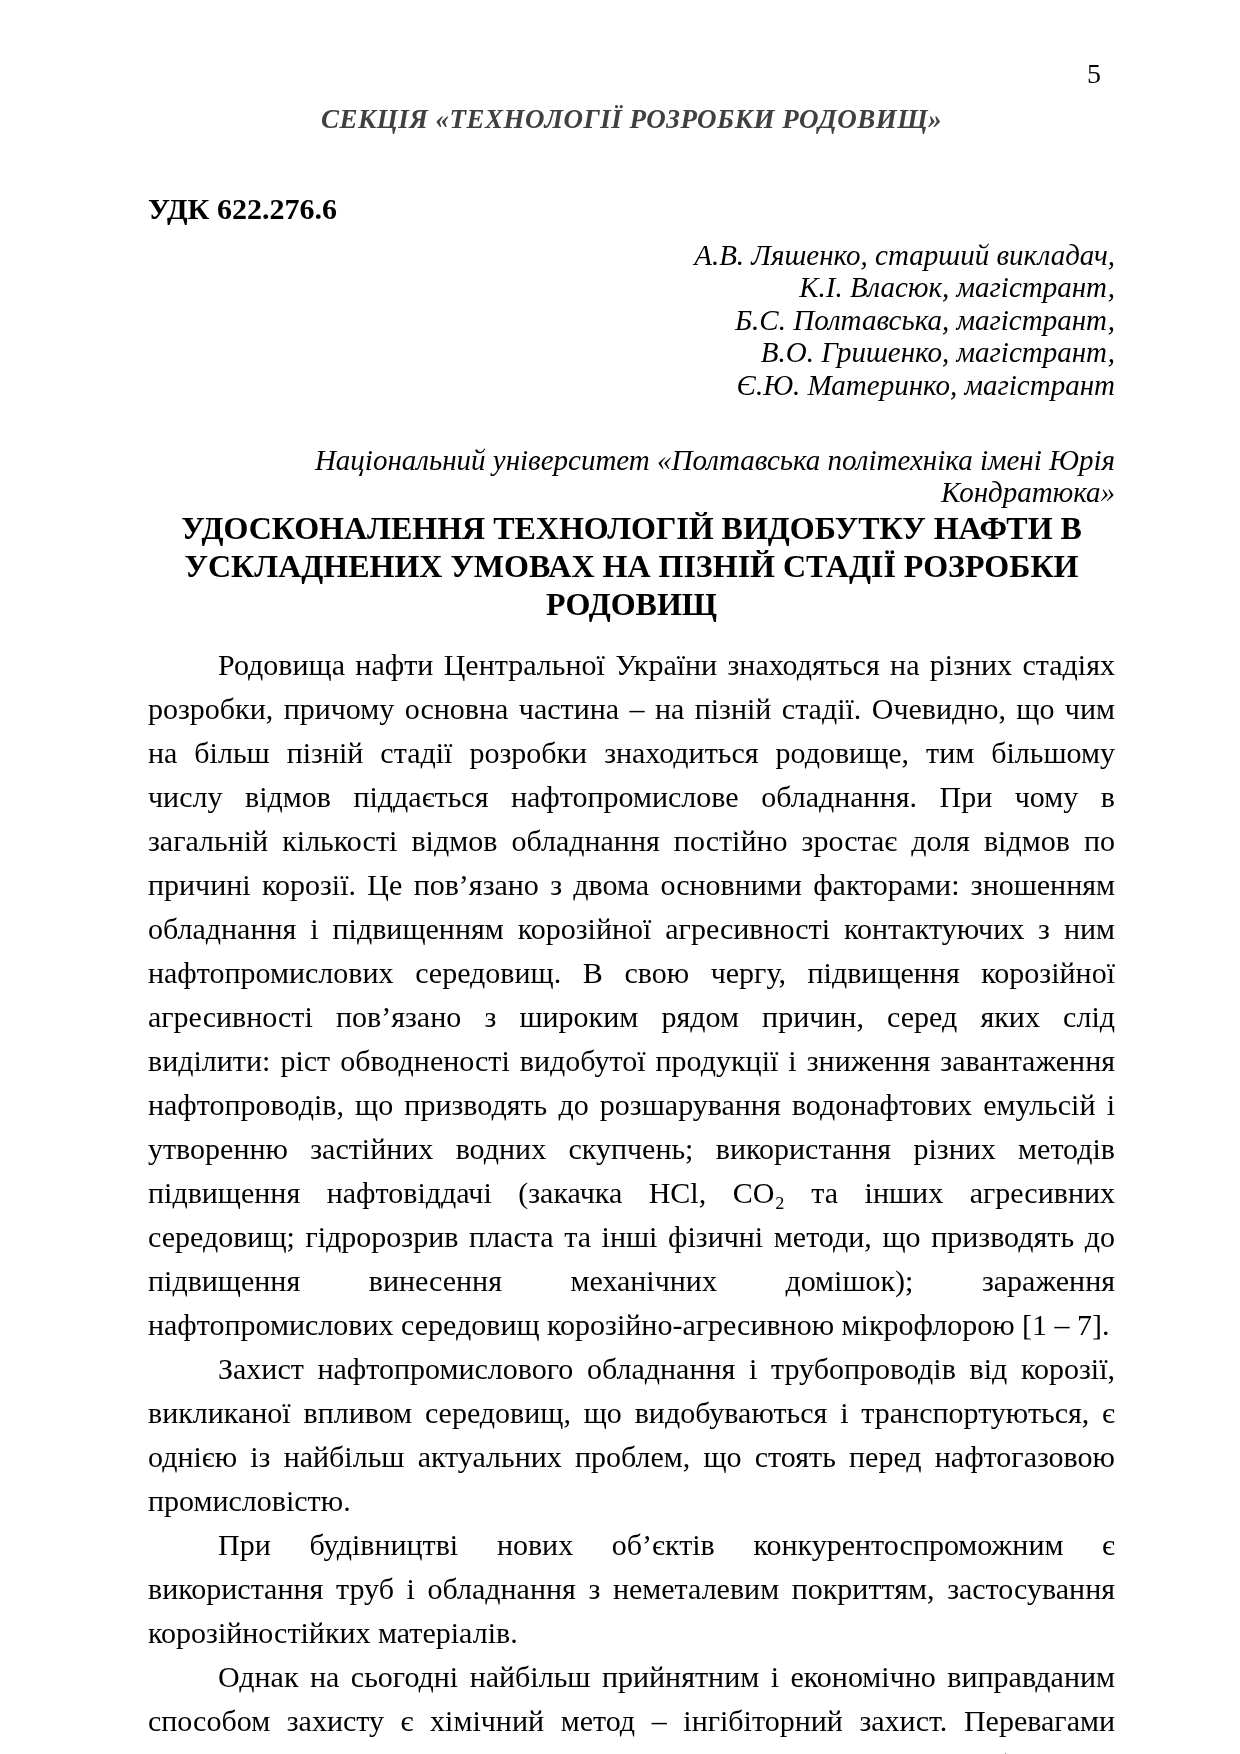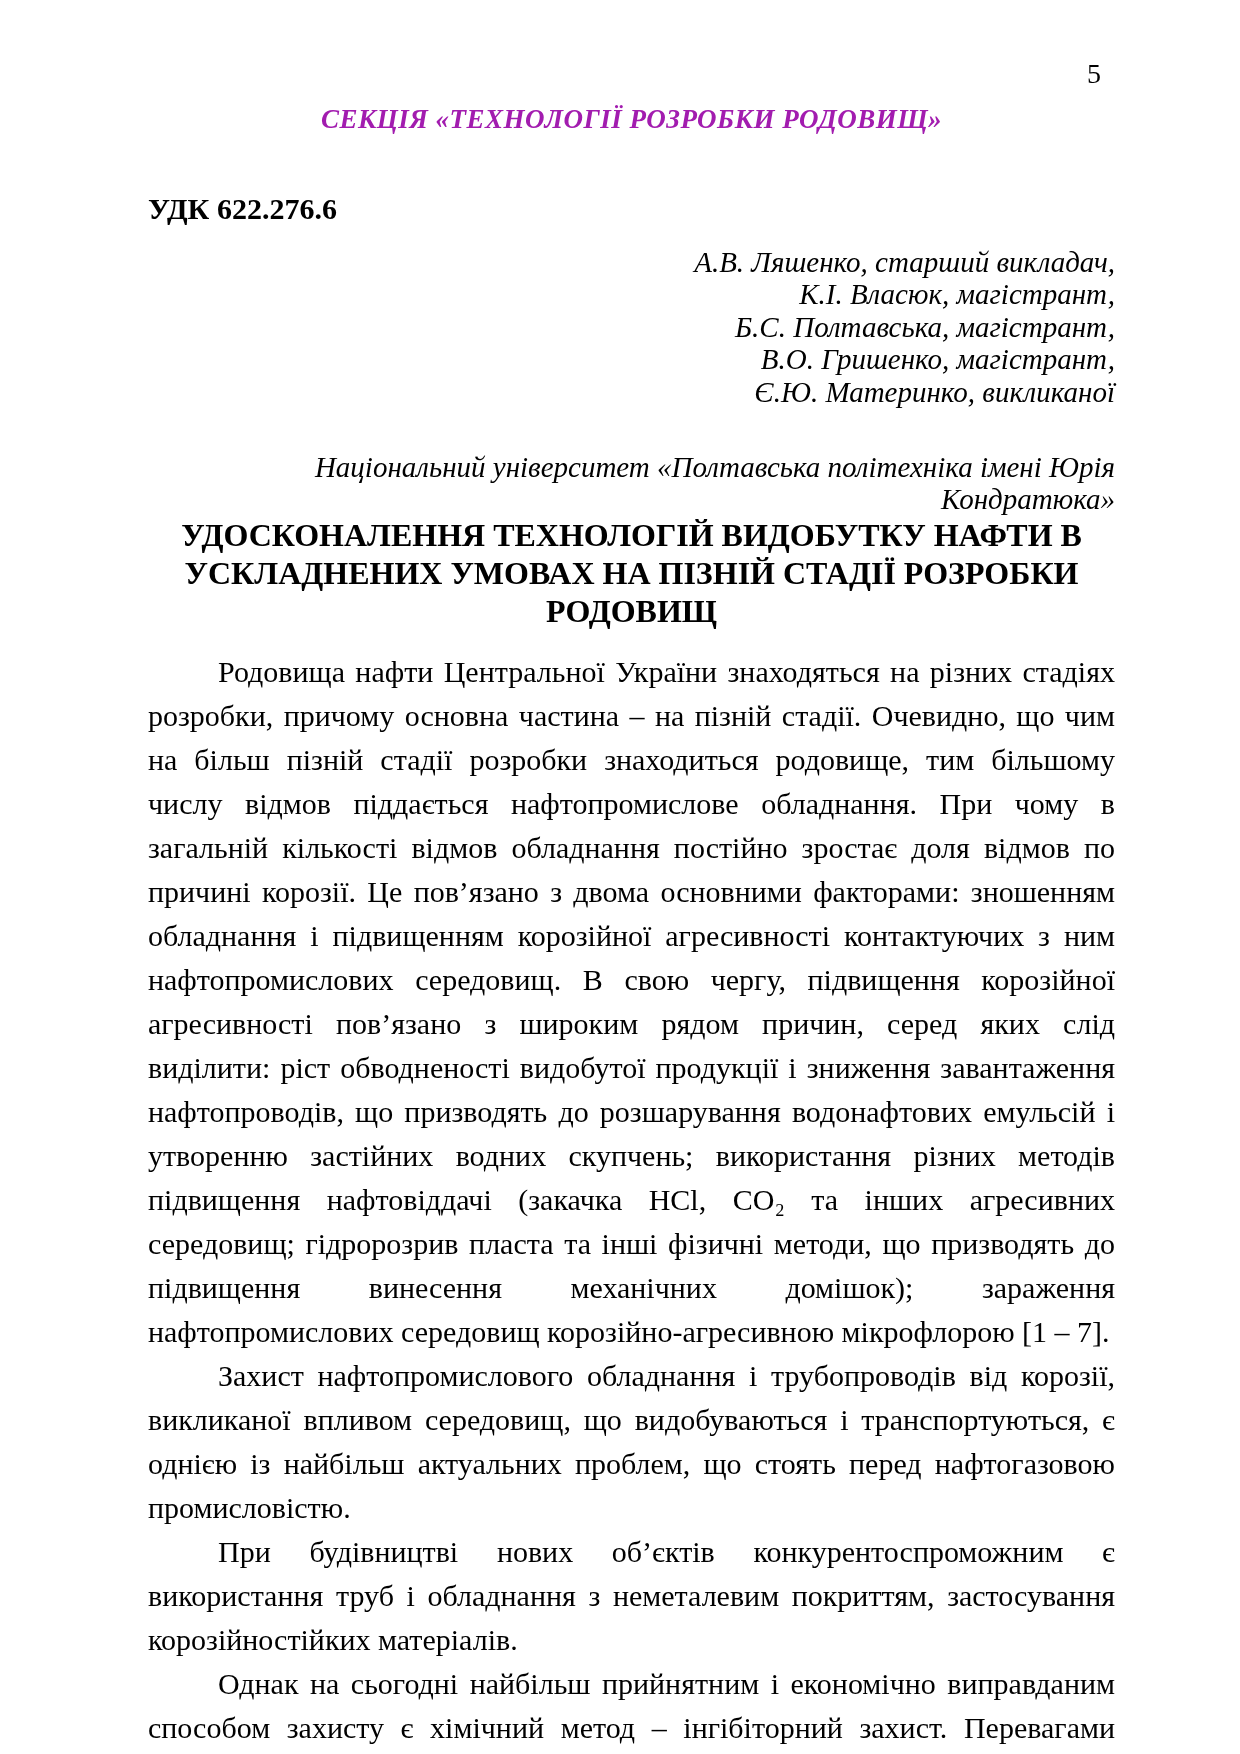--- a/index.html
+++ b/index.html
@@ -38,21 +38,21 @@
     color: #1a71bc;
     letter-spacing: 0.5px;
   }
   .udc {
     margin-top: 56px;
     font-weight: bold;
     font-size: 30px;
     line-height: 34px;
   }
   .authors {
-    margin-top: 20px;
+    margin-top: 13px;
     text-align: right;
     font-style: italic;
     font-size: 29px;
     line-height: 32.4px;
   }
   .authors .author-line {
     white-space: nowrap;
   }
   .affiliation {
     text-align: right;
@@ -79,30 +79,30 @@
     text-indent: 70px;
   }
 </style>
 </head>
 <body>
 
 <div class="page">
 
   <div class="page-number">5</div>
 
-  <div class="section-header" style="color: #a21caf;">СЕКЦІЯ «ТЕХНОЛОГІЇ РОЗРОБКИ РОДОВИЩ»</div>
+  <div class="section-header" style="color: #404040;">СЕКЦІЯ «ТЕХНОЛОГІЇ РОЗРОБКИ РОДОВИЩ»</div>
 
   <div class="udc">УДК 622.276.6</div>
 
   <div class="authors">
       <div class="author-line">А.В. Ляшенко, старший викладач,</div>
       <div class="author-line">К.І. Власюк, магістрант,</div>
       <div class="author-line">Б.С. Полтавська, магістрант,</div>
       <div class="author-line">В.О. Гришенко, магістрант,</div>
-      <div class="author-line">Є.Ю. Материнко, викликаної</div>
+      <div class="author-line">Є.Ю. Материнко, магістрант</div>
     </div>
 
   <div class="affiliation">Національний університет «Полтавська політехніка імені Юрія Кондратюка»</div>
 
   <div class="paper-title">УДОСКОНАЛЕННЯ ТЕХНОЛОГІЙ ВИДОБУТКУ НАФТИ В УСКЛАДНЕНИХ УМОВАХ НА ПІЗНІЙ СТАДІЇ РОЗРОБКИ РОДОВИЩ</div>
 
   <div class="body-paragraphs">
       <p>Родовища нафти Центральної України знаходяться на різних стадіях розробки, причому основна частина – на пізній стадії. Очевидно, що чим на більш пізній стадії розробки знаходиться родовище, тим більшому числу відмов піддається нафтопромислове обладнання. При чому в загальній кількості відмов обладнання постійно зростає доля відмов по причині корозії. Це пов’язано з двома основними факторами: зношенням обладнання і підвищенням корозійної агресивності контактуючих з ним нафтопромислових середовищ. В свою чергу, підвищення корозійної агресивності пов’язано з широким рядом причин, серед яких слід виділити: ріст обводненості видобутої продукції і зниження завантаження нафтопроводів, що призводять до розшарування водонафтових емульсій і утворенню застійних водних скупчень; використання різних методів підвищення нафтовіддачі (закачка HCl, CO₂ та інших агресивних середовищ; гідророзрив пласта та інші фізичні методи, що призводять до підвищення винесення механічних домішок); зараження нафтопромислових середовищ корозійно-агресивною мікрофлорою [1 – 7].</p>
       <p>Захист нафтопромислового обладнання і трубопроводів від корозії, викликаної впливом середовищ, що видобуваються і транспортуються, є однією із найбільш актуальних проблем, що стоять перед нафтогазовою промисловістю.</p>
       <p>При будівництві нових об’єктів конкурентоспроможним є використання труб і обладнання з неметалевим покриттям, застосування корозійностійких матеріалів.</p>

